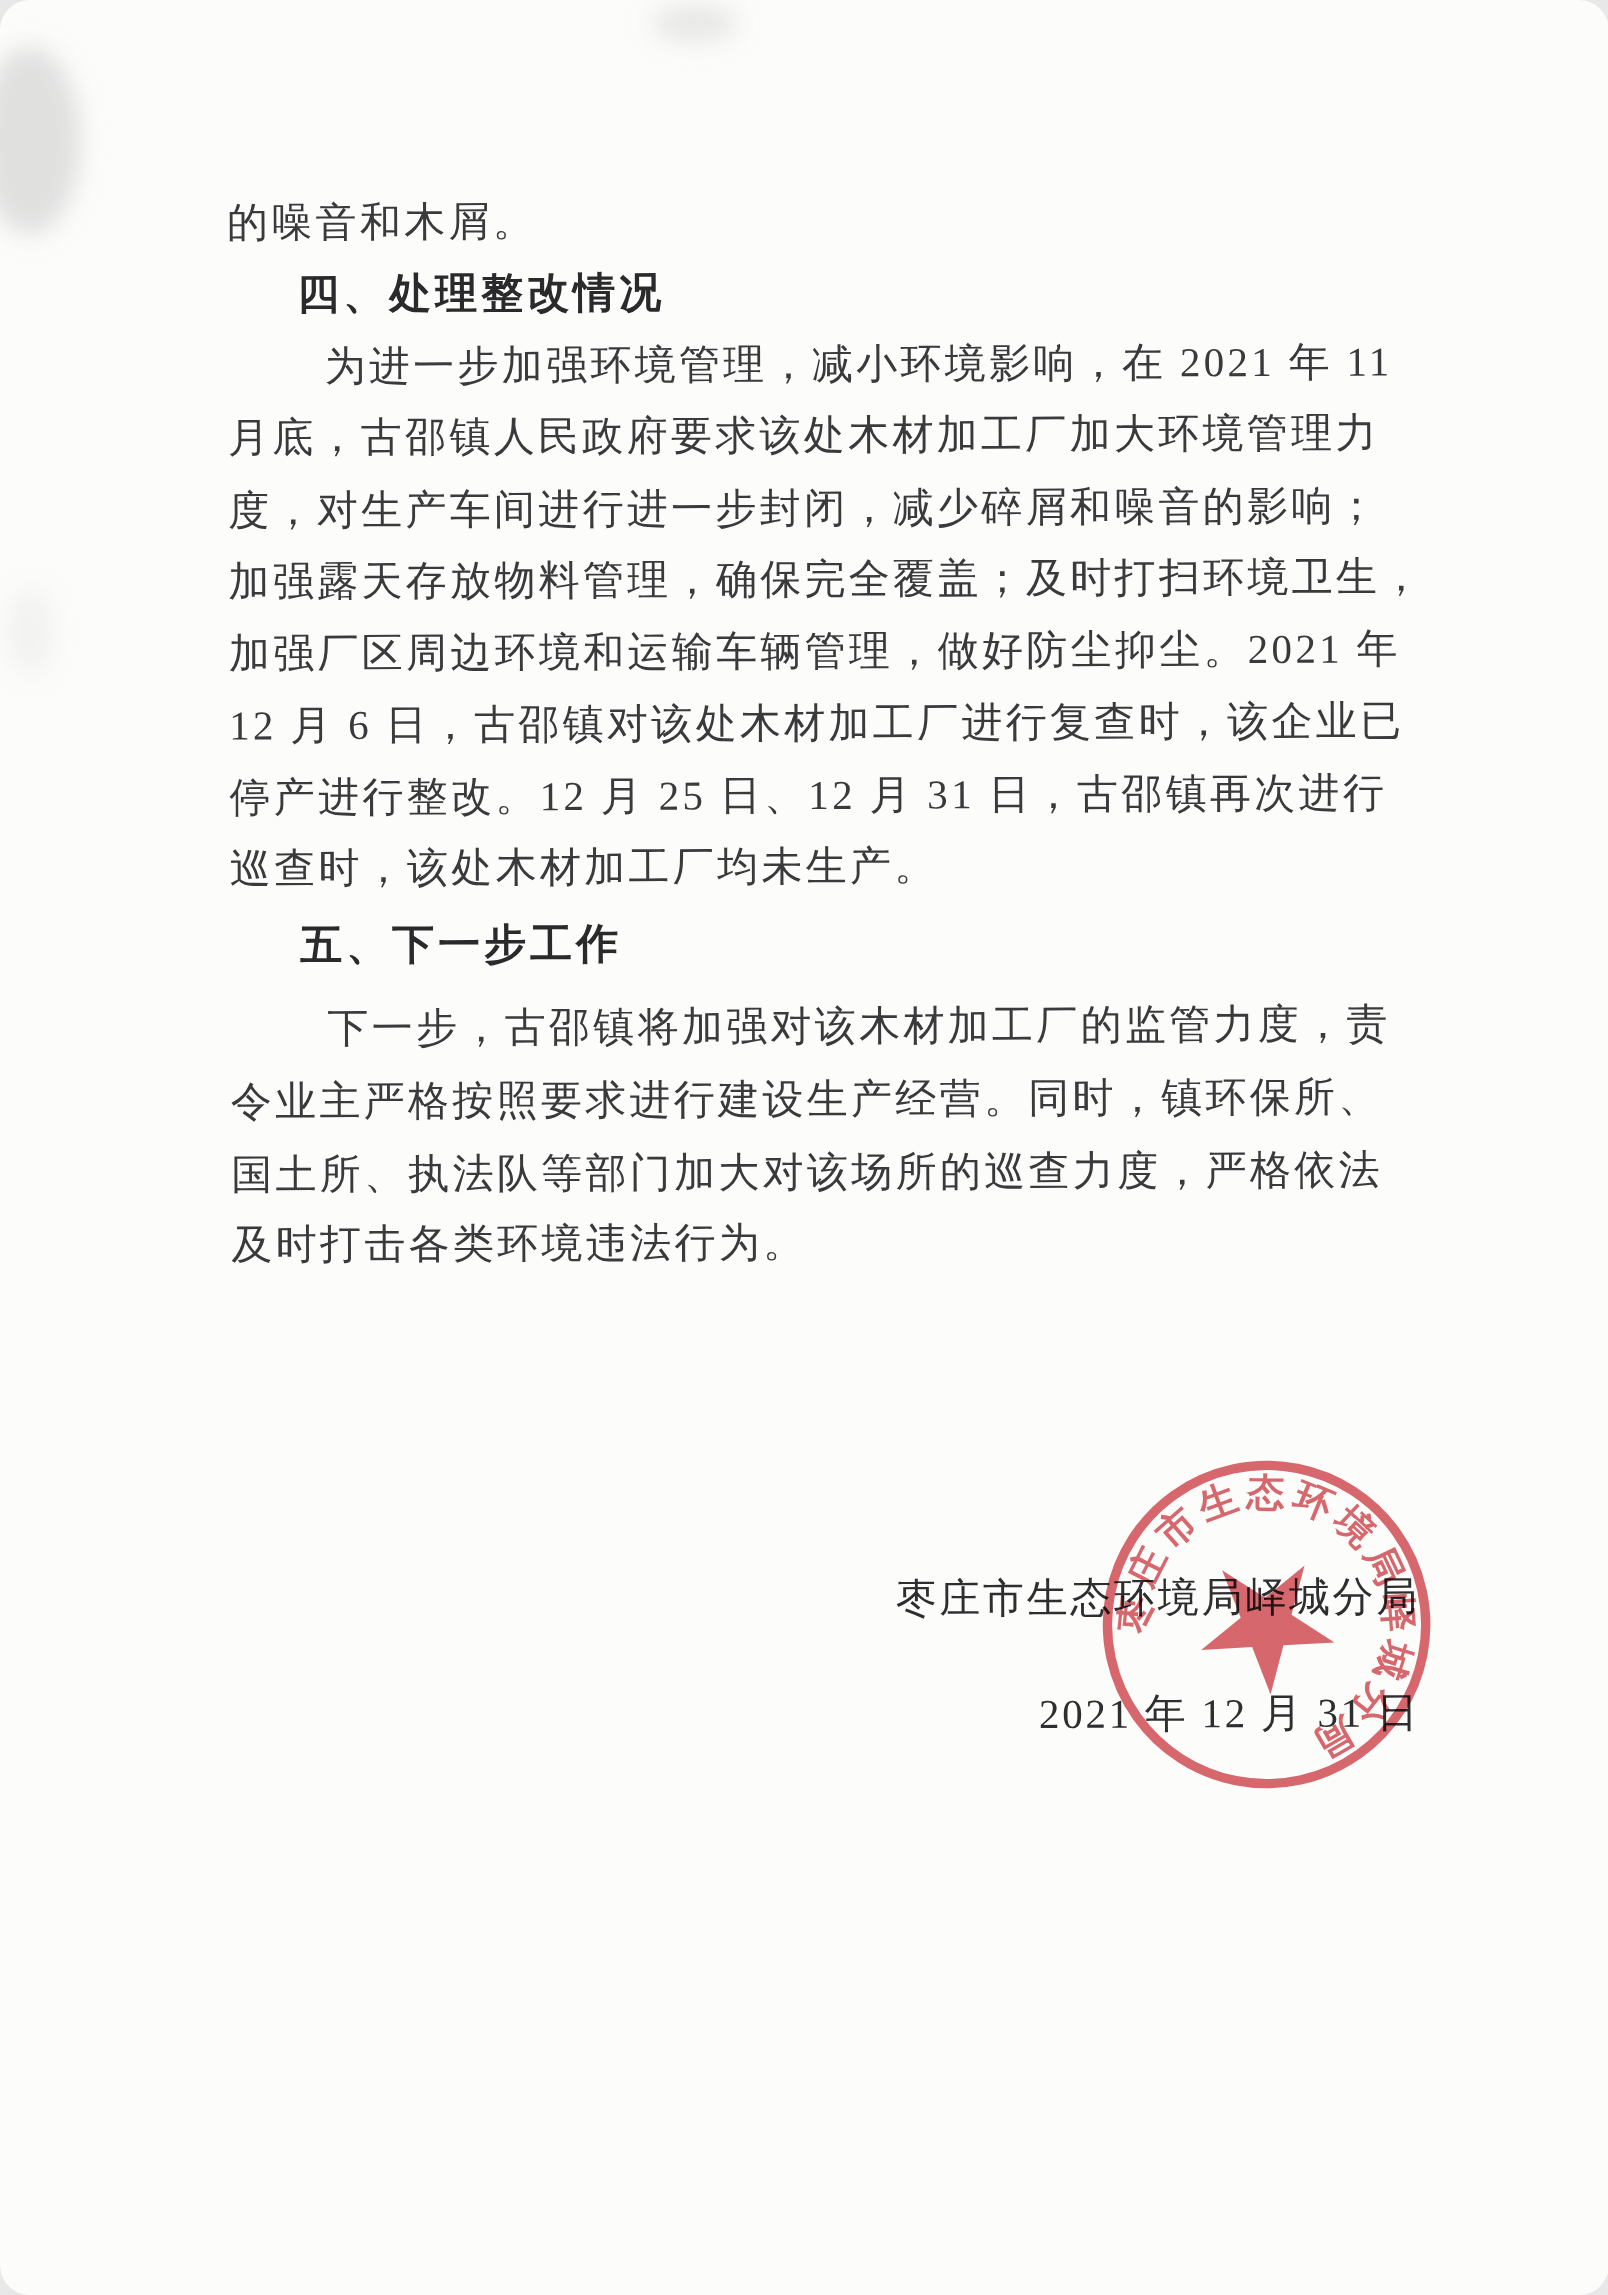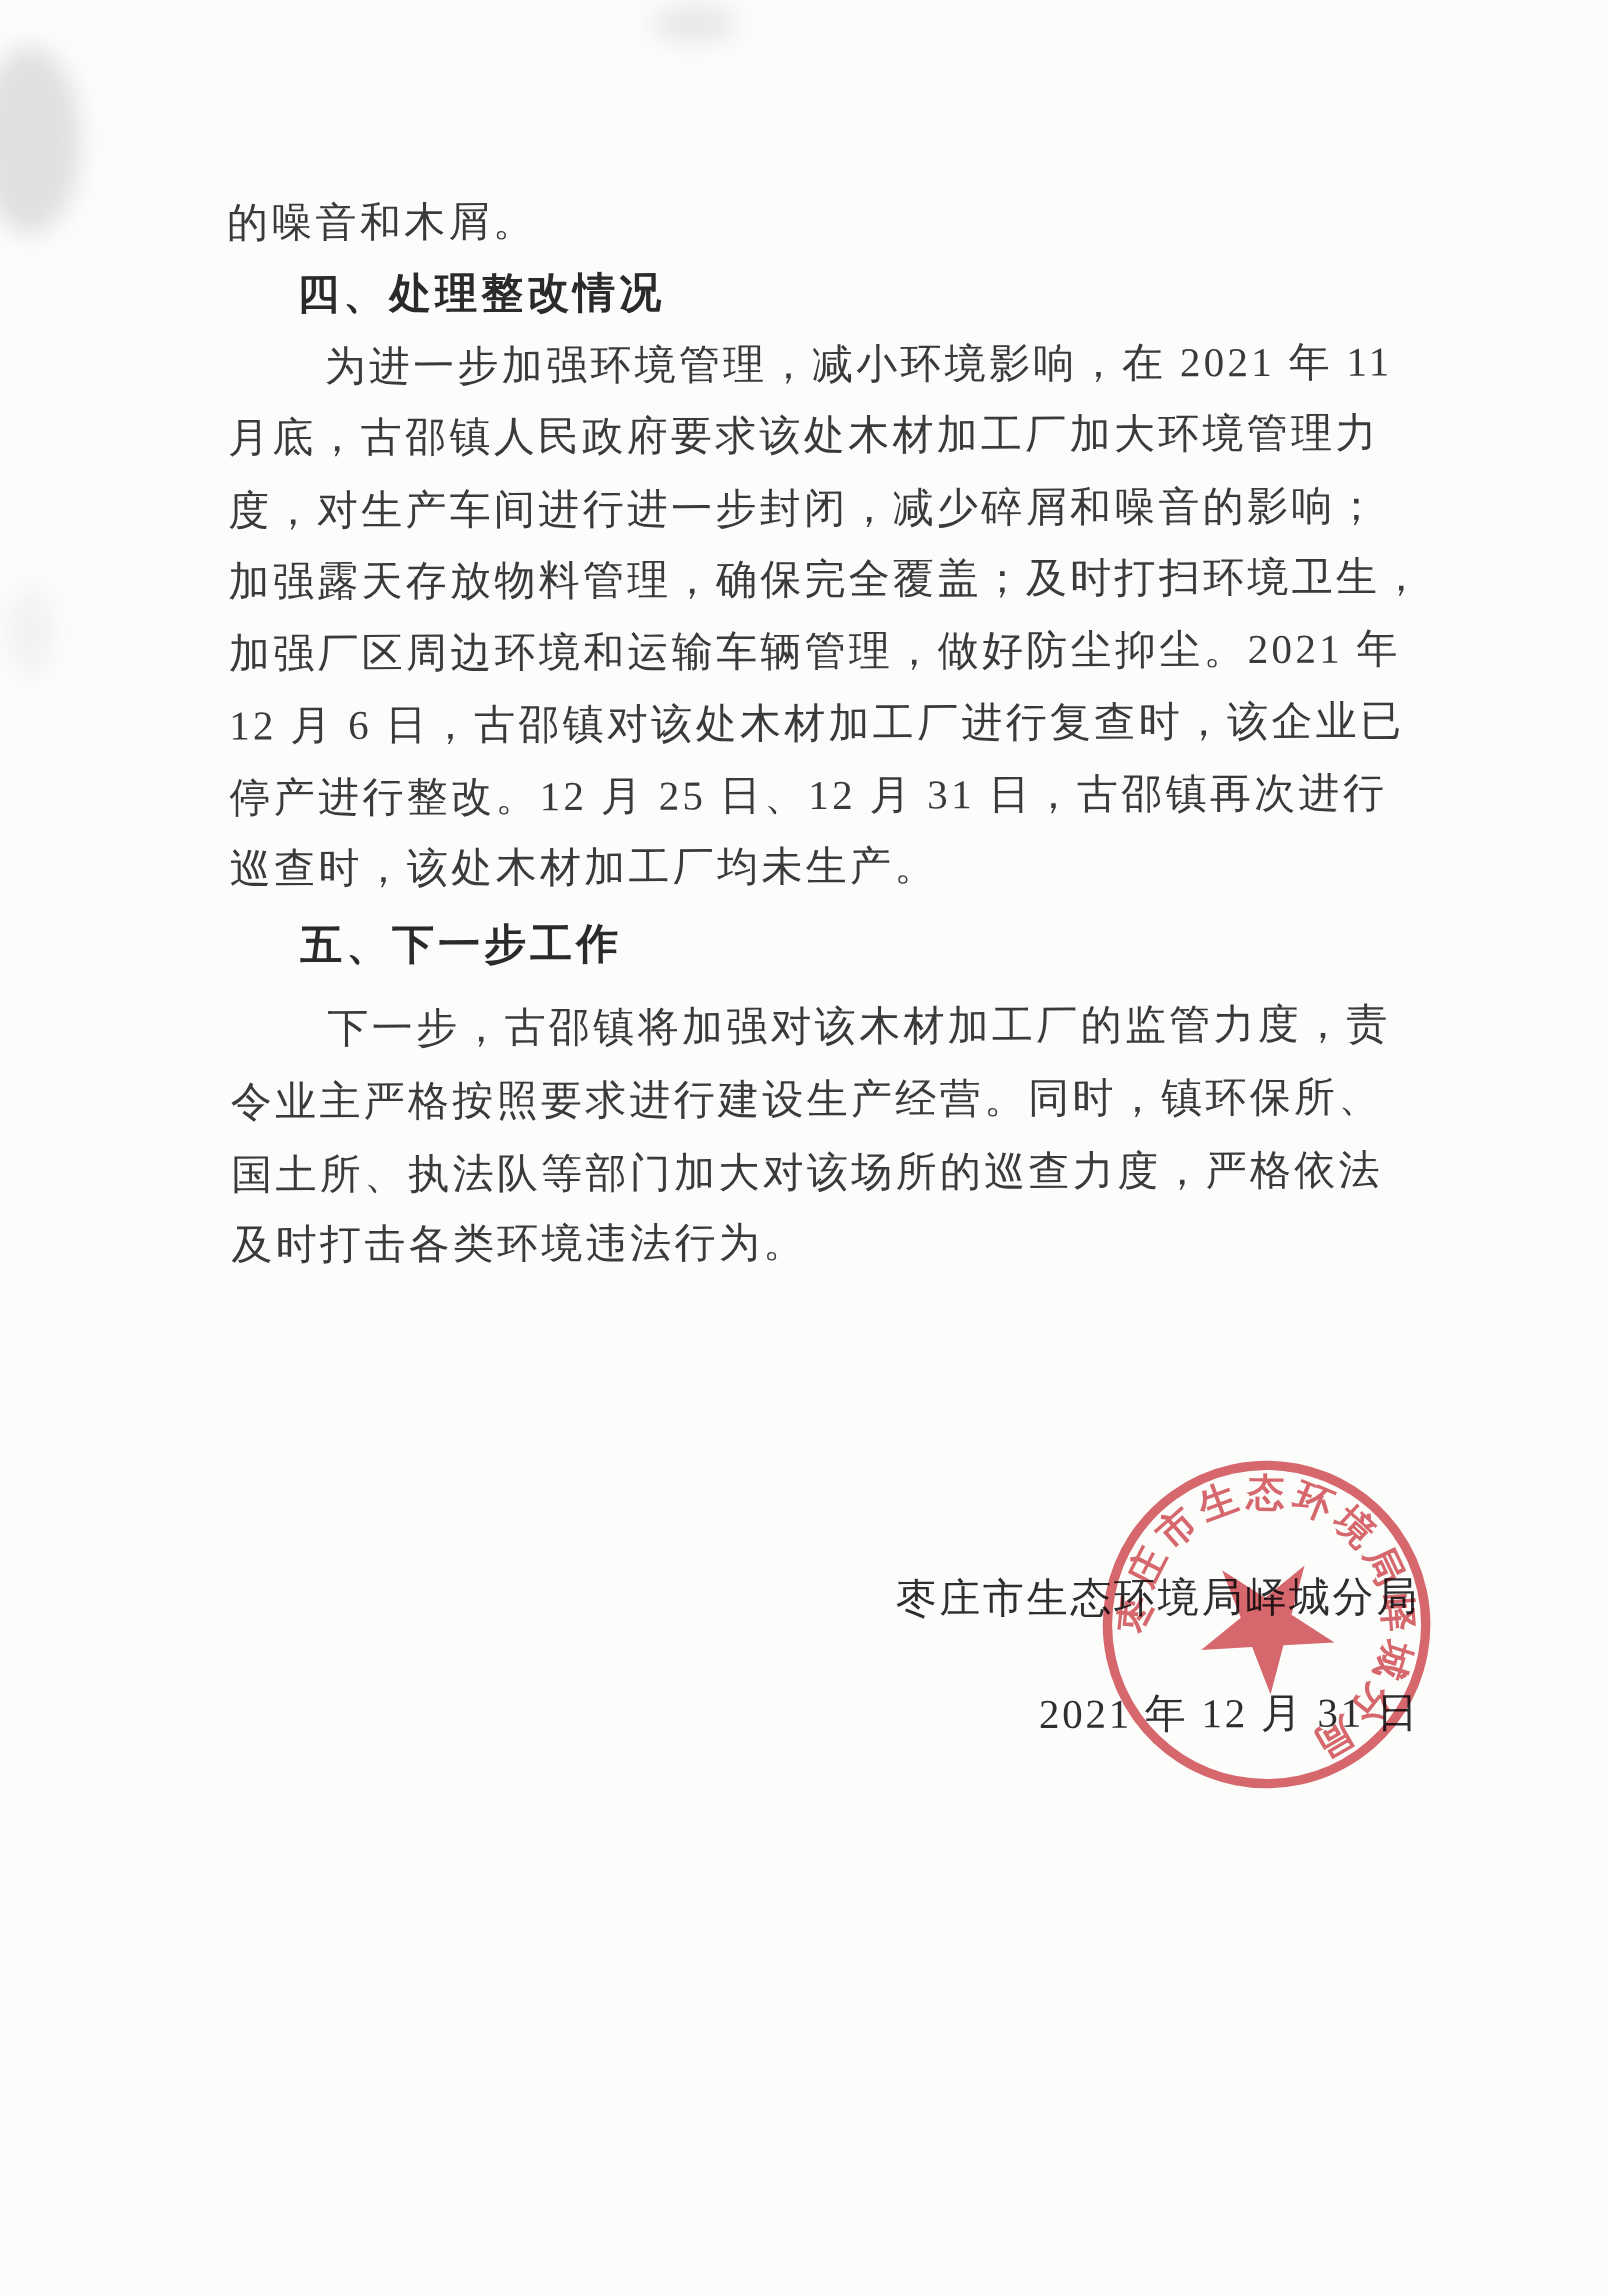--- a/index.html
+++ b/index.html
@@ -2,20 +2,21 @@
 <html style="font-size:10.7px"><head>
 <meta charset="utf-8">
 <style>
   html,body{margin:0;padding:0;background:#e8e8e8;}
   .page{
     position:relative;
     width:1609px;height:2295px;
     background:#fcfcfb;
     overflow:hidden;
     font-family:"Liberation Serif", serif;
+    border-radius:30px;
   }
   .doc{
     position:absolute;inset:0;
     transform:rotate(-0.25deg);
     transform-origin:50% 40%;
   }
   .line{
     position:absolute;
     left:230px;
     width:1222px;

